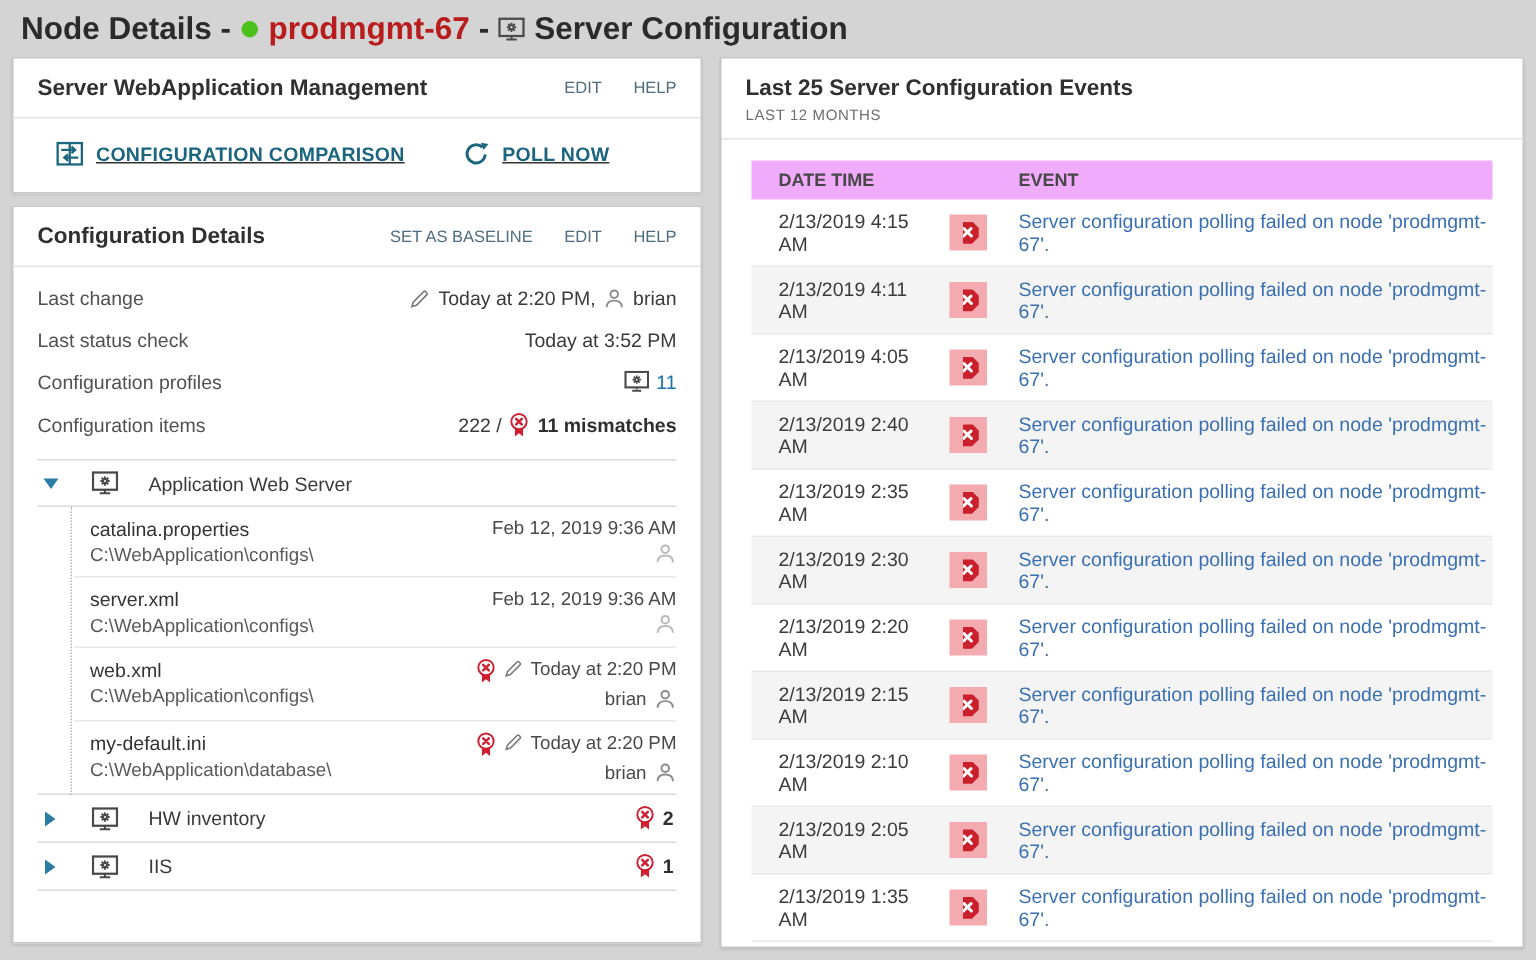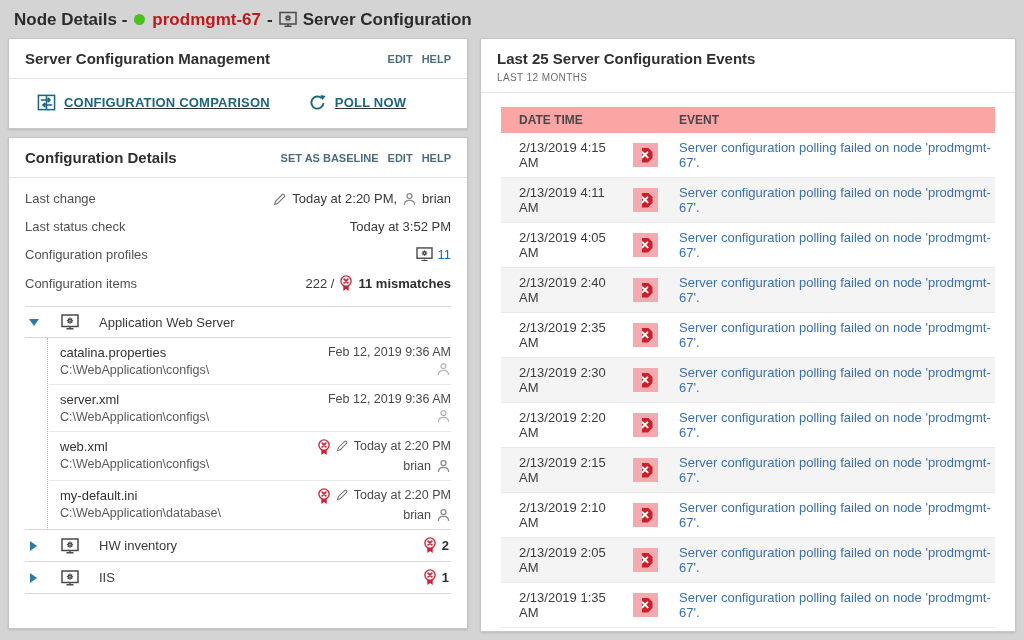--- a/index.html
+++ b/index.html
@@ -1,35 +1,35 @@
 <!DOCTYPE html>
 <html><head>
 <meta charset="utf-8">
 <style>
   * { margin:0; padding:0; box-sizing:border-box; }
   html,body { width:1024px; height:640px; overflow:hidden; }
   body { background:#d4d4d4; font-family:"Liberation Sans", sans-serif; color:#333; font-size:13px; }
 
   
   .page-header { display:flex; align-items:center; gap:6px; padding:9px 14px 8px; height:38px;
-                 font-size:17px; font-weight:bold; color:#2b2b2b; }
+                 font-size:21px; font-weight:bold; color:#2b2b2b; }
   .status-dot { width:11px; height:11px; border-radius:50%; background:#4cc11b; display:inline-block; margin:0 1px; }
   .node-link { color:#b91c1c; text-decoration:none; cursor:pointer; font-weight:bold; }
 
   
   .content { display:flex; gap:12px; padding:0 8px; align-items:flex-start; }
   .left-col { width:460px; display:flex; flex-direction:column; gap:8px; }
   .right-col { width:536px; }
   .panel { background:#fff; border:1px solid #c6c6c6; box-shadow:0 1px 2px rgba(0,0,0,.12); }
 
   .panel-header { display:flex; justify-content:space-between; align-items:flex-start;
                   padding:10px 16px 9px; border-bottom:1px solid #e3e3e3; }
   .panel-title { font-size:15px; font-weight:bold; color:#303030; line-height:20px; }
   .panel-subtitle { font-size:10px; color:#6e6e6e; letter-spacing:.4px; margin-top:3px; }
-  .panel-links { display:flex; gap:9px; font-size:11px; color:#4d6c7d; padding-top:4px;font-weight:bold; }
+  .panel-links { display:flex; gap:21px; font-size:11px; color:#4d6c7d; padding-top:4px; }
   .panel-links a { color:#4d6c7d; text-decoration:none; cursor:pointer; }
 
   
   .mgmt-body { display:flex; gap:38px; padding:14px 28px 16px;text-decoration:underline; }
   .action-btn { display:flex; align-items:center; gap:8px; color:#1b657f; font-weight:bold;
                 font-size:13px; letter-spacing:.2px; cursor:pointer; background:none; border:none;
                 font-family:"Liberation Sans", sans-serif; }
 
   
   .details-panel { height:492px; }
@@ -58,21 +58,21 @@
   .file-name { color:#333; }
   .file-path { color:#5a5a5a; font-size:12.5px; margin-top:3px; }
   .file-meta { text-align:right; }
   .meta-line1 { display:flex; align-items:flex-start; justify-content:flex-end; gap:5px; color:#4a4a4a; font-size:12.5px; }
   .meta-line2 { display:flex; align-items:center; justify-content:flex-end; gap:5px; color:#4a4a4a; font-size:12.5px; margin-top:3px; }
   .faded { opacity:.6; }
 
   
   .events-panel { height:594px; }
   .events-body { padding:14px 20px 0; }
-  .ev-thead { display:flex; align-items:center; background:#fca5a5; height:26px;
+  .ev-thead { display:flex; align-items:center; background:#f0abfc; height:26px;
               font-size:12px; font-weight:bold; color:#474747; }
   .th-dt { width:178px; padding-left:18px; }
   .th-ev { flex:1; }
   .event-row { display:flex; align-items:center; height:45px; border-bottom:1px solid #e9e9e9; }
   .event-row:nth-child(even) { background:#f4f4f4; }
   .cell-dt { width:110px; padding-left:18px; color:#3c3c3c; }
   .cell-icon { width:68px; display:flex; justify-content:center; }
   .cell-event { flex:1; color:#3a70b2; text-decoration:none; cursor:pointer; }
 
   .err-badge { width:25px; height:24px; background:#f3abb0; display:flex; align-items:center; justify-content:center; }
@@ -108,21 +108,21 @@
     </svg>
   </span>
   <span>Server Configuration</span>
 </div>
 
 <div class="content">
   <div class="left-col">
 
     <div class="panel">
       <div class="panel-header">
-        <div class="panel-title">Server Configuration Management</div>
+        <div class="panel-title">Server WebApplication Management</div>
         <div class="panel-links">
           <a>EDIT</a>
           <a>HELP</a>
         </div>
       </div>
       <div class="mgmt-body">
         <button class="action-btn">
           <span>
             <svg width="19" height="19" viewBox="0 0 20 20" fill="none" stroke="#1b657f" stroke-width="1.6">
               <rect x="1.5" y="2.5" width="17" height="15"></rect>

